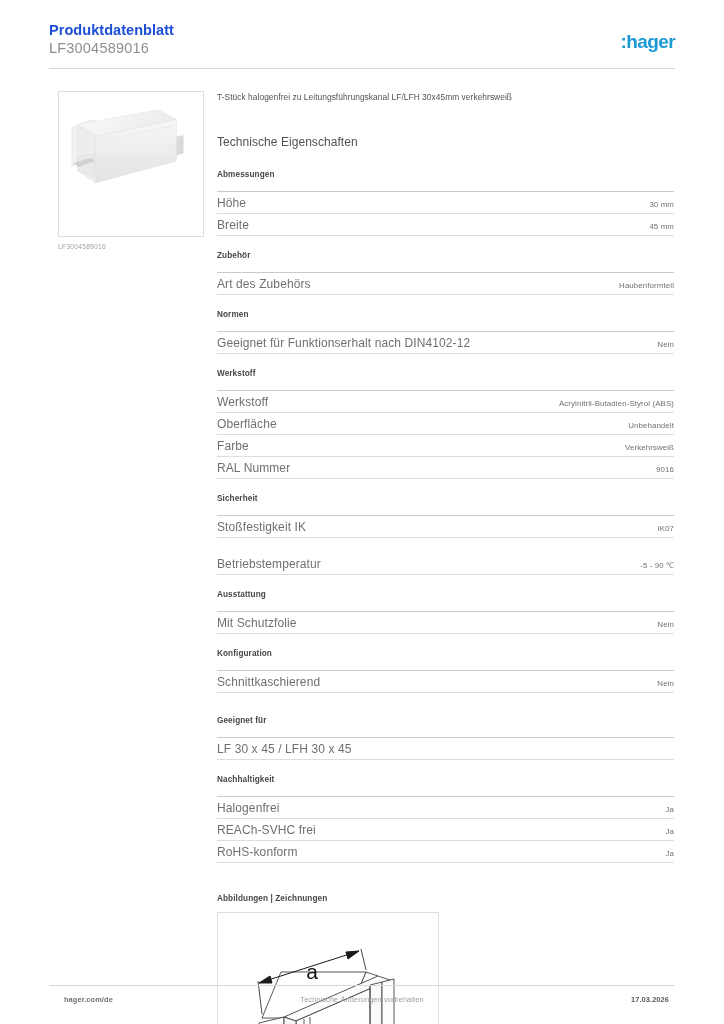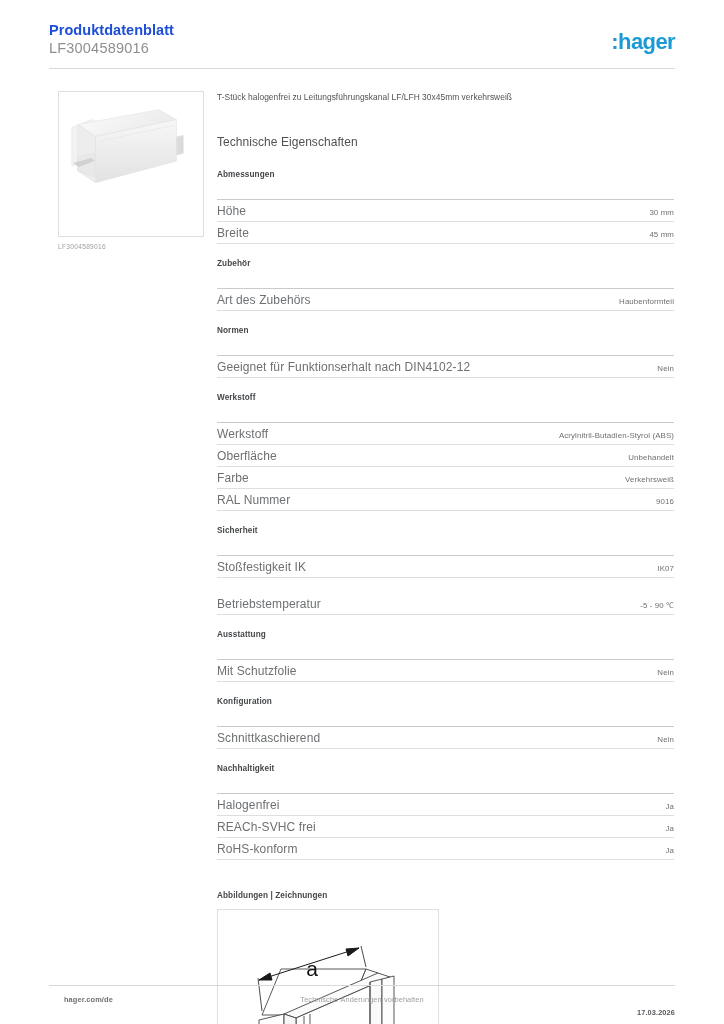--- a/index.html
+++ b/index.html
@@ -32,21 +32,21 @@
   .doc-ref {
     font-size: 14.5px;
     font-weight: normal;
     color: #8d9093;
     line-height: 18px;
     letter-spacing: 0.2px;
   }
   .logo {
     position: absolute;
     right: 0; top: 8px;
-    font-size: 22px;
+    font-size: 19px;
     font-weight: bold;
     color: #1c9ad6;
     letter-spacing: -0.6px;
     line-height: 24px;
   }
   .header-rule {
     position: absolute;
     left: 49px; top: 68px;
     width: 626px; height: 1px;
     background: #d6d8da;
@@ -91,21 +91,21 @@
   }
 
   
   .spec-group { margin-bottom: 15px; }
   .spec-group.extra-gap { margin-top: 23px; }
   .group-title {
     font-size: 8.2px;
     font-weight: bold;
     color: #44474a;
     letter-spacing: 0.1px;
-    padding-bottom: 20px;
+    padding-bottom: 12px;
     border-bottom: 1px solid #c9cbcd;
   }
   .spec-row {
     display: flex;
     justify-content: space-between;
     align-items: baseline;
     border-bottom: 1px solid #dcdee0;
     padding: 4px 0 3px 0;
     min-height: 14px;
   }
@@ -158,23 +158,23 @@
     font-size: 7.4px; font-weight: bold;
     color: #6d7073; letter-spacing: 0.1px; padding-left: 15px;
   }
   .footer-center {
     position: absolute; left: 50%; top: 0;
     transform: translateX(-50%);
     font-size: 7.4px; color: #9b9ea1;
     letter-spacing: 0.1px; white-space: nowrap;
   }
   .footer-right {
-    position: absolute; right: 0; top: 0;
+    position: absolute; right: 6px; top: 0;
     font-size: 7.4px; font-weight: bold;
-    color: #55585c; letter-spacing: 0.1px; margin-top: 13px;
+    color: #55585c; letter-spacing: 0.1px;
   }
 </style>
 </head>
 <body>
 
 <div class="page">
 
   <div class="header">
     <div class="header-left">
       <div class="doc-title">Produktdatenblatt</div>
@@ -289,20 +289,27 @@
             <span class="spec-value">Nein</span>
           </div>
         </div>
         <div class="spec-group">
           <div class="group-title">Konfiguration</div>
           <div class="spec-row">
             <span class="spec-label">Schnittkaschierend</span>
             <span class="spec-value">Nein</span>
           </div>
         </div>
+        <div class="spec-group extra-gap">
+          <div class="group-title">Geeignet für</div>
+          <div class="spec-row">
+            <span class="spec-label">LF 30 x 45 / LFH 30 x 45</span>
+            <span class="spec-value"></span>
+          </div>
+        </div>
         <div class="spec-group">
           <div class="group-title">Nachhaltigkeit</div>
           <div class="spec-row">
             <span class="spec-label">Halogenfrei</span>
             <span class="spec-value">Ja</span>
           </div>
           <div class="spec-row">
             <span class="spec-label">REACh-SVHC frei</span>
             <span class="spec-value">Ja</span>
           </div>

